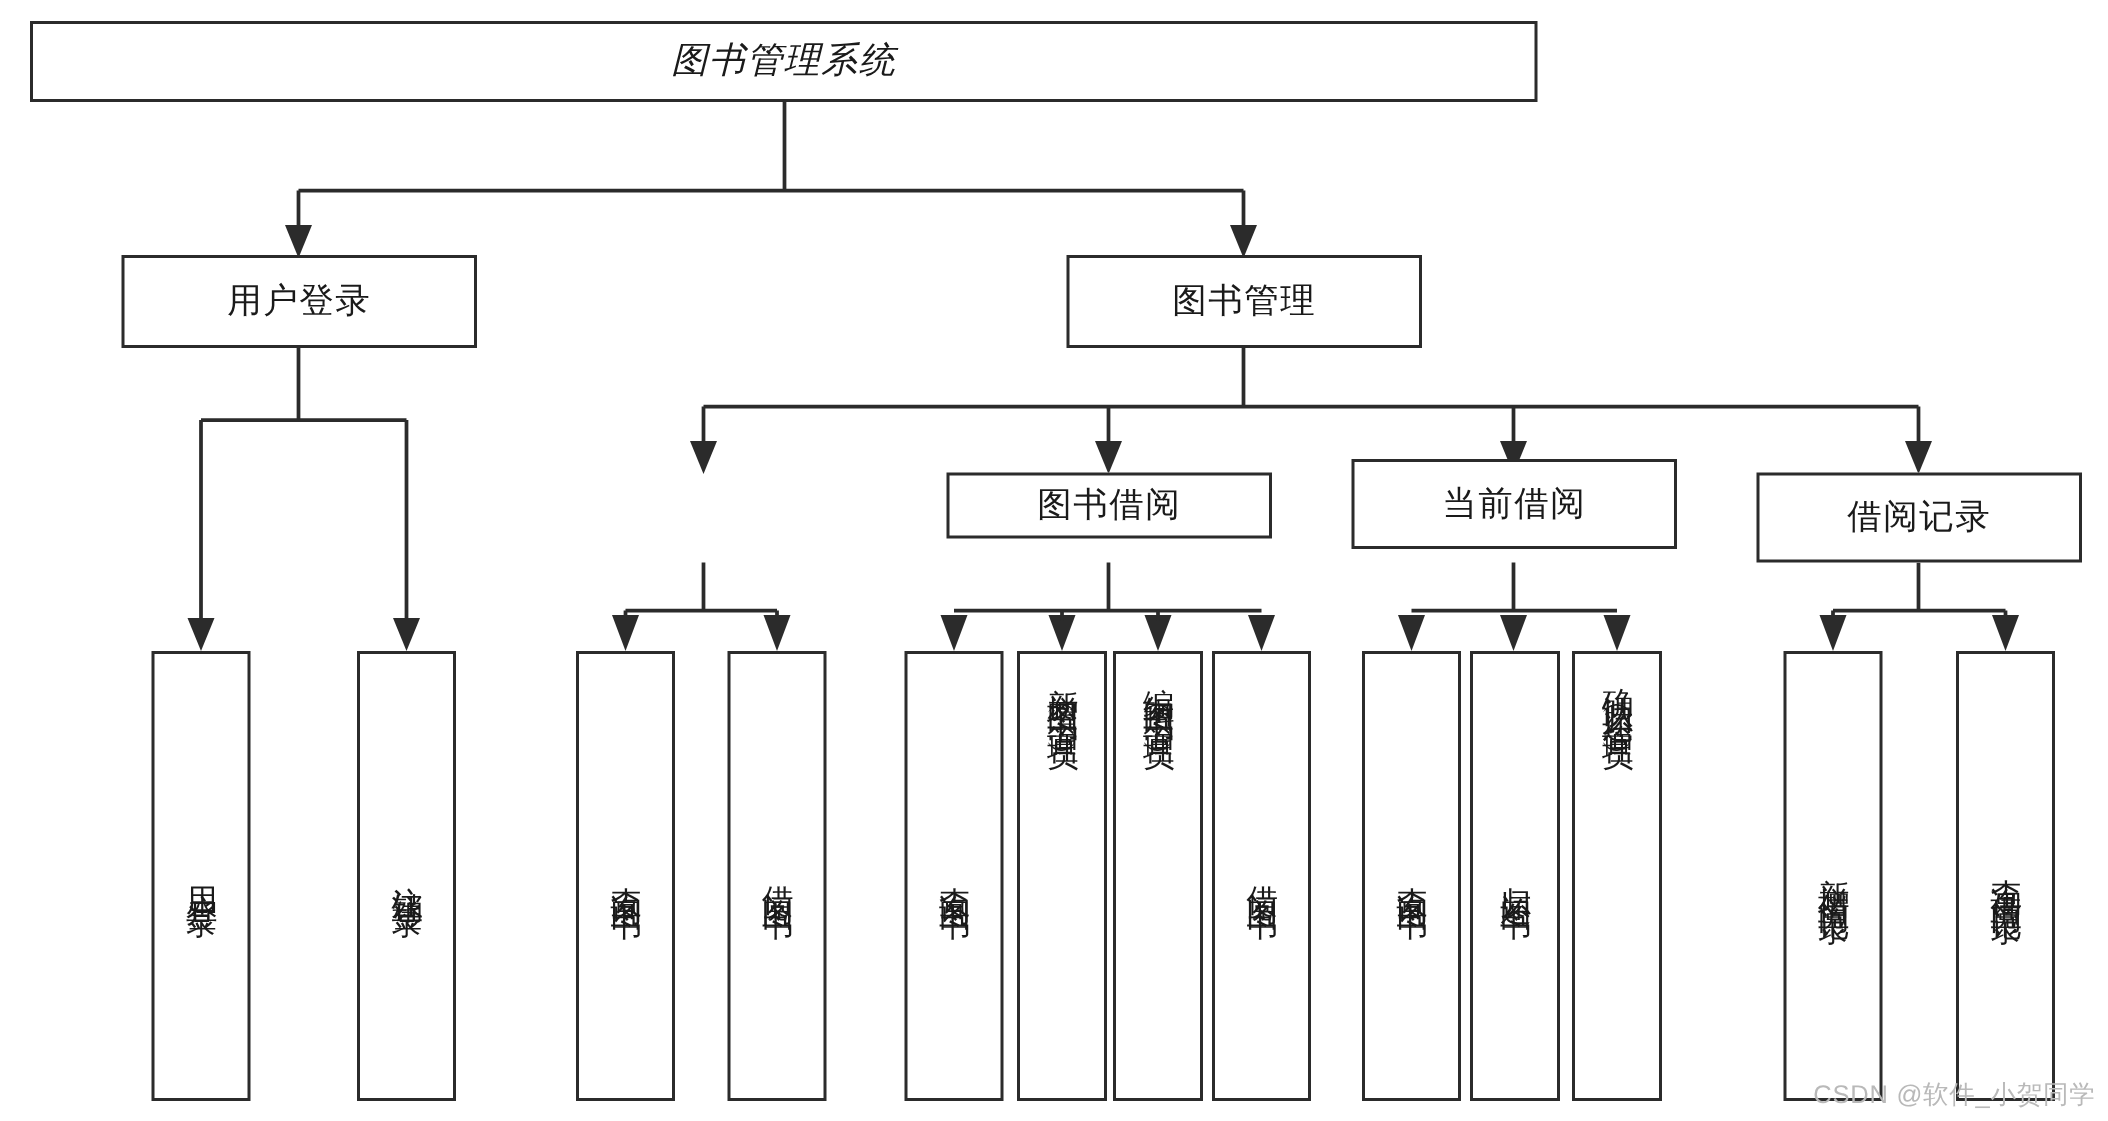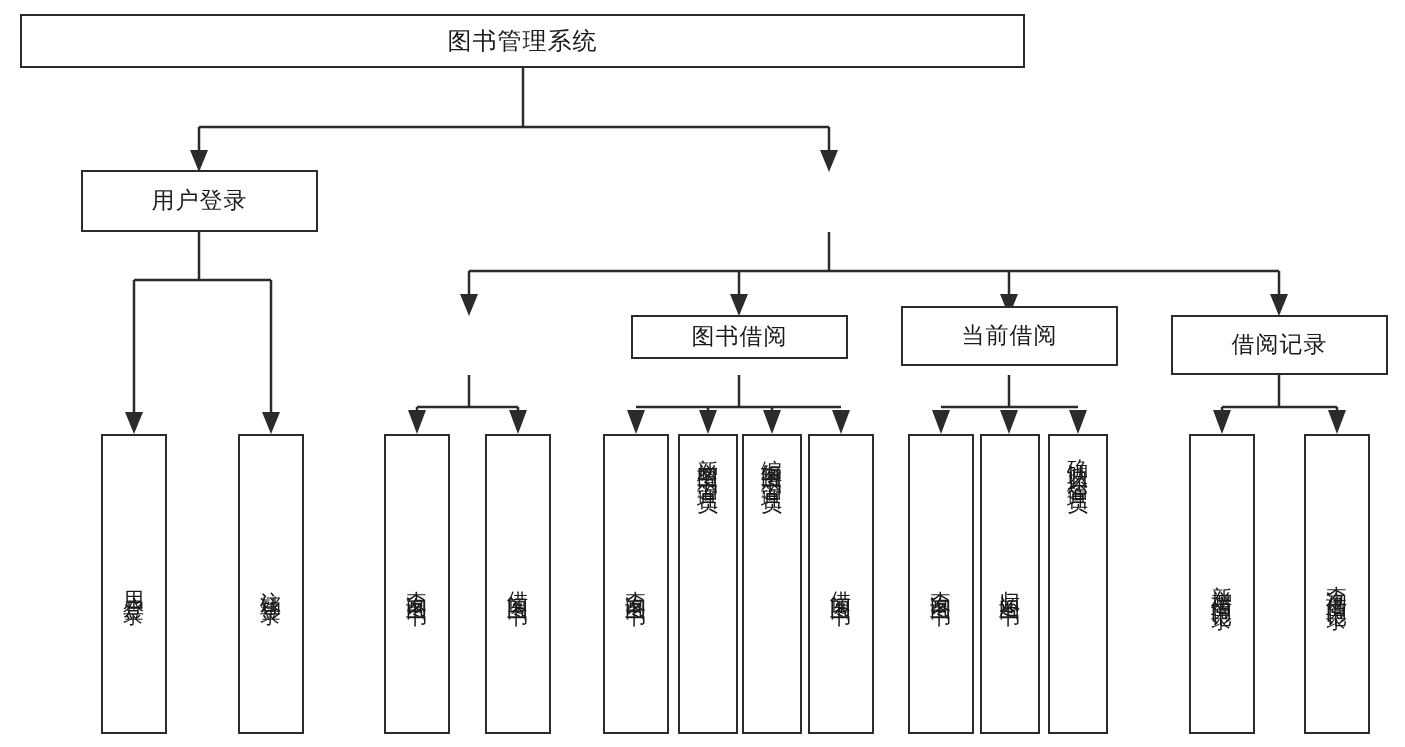--- a/index.html
+++ b/index.html
@@ -27,20 +27,21 @@
     justify-content: center;
     color: #1a1a1a;
   }
   .node.horiz {
     font-size: 23px;
     letter-spacing: 1px;
     line-height: 1.2;
   }
   .node.title {
     font-size: 24px;
+    font-style: italic;
   }
   .leaf {
     position: absolute;
     box-sizing: border-box;
     border: 2.5px solid #2b2b2b;
     background: #ffffff;
     display: flex;
     align-items: center;
     justify-content: center;
   }
@@ -147,20 +148,23 @@
     <polygon class="arrowhead" points="1328,410 1346,410 1337,434"></polygon>
   </svg>
 
   <div class="node horiz title" style="left:20px; top:14px; width:1005px; height:54px;">
     <span>图书管理系统</span>
   </div>
 
   <div class="node horiz" style="left:81px; top:170px; width:237px; height:62px;">
     <span>用户登录</span>
   </div>
+  <div class="node horiz" style="left:711px; top:170px; width:237px; height:62px;">
+    <span>图书管理</span>
+  </div>
 
   <div class="node horiz" style="left:631px; top:315px; width:217px; height:44px;">
     <span>图书借阅</span>
   </div>
   <div class="node horiz" style="left:901px; top:306px; width:217px; height:60px;">
     <span>当前借阅</span>
   </div>
   <div class="node horiz" style="left:1171px; top:315px; width:217px; height:60px;">
     <span>借阅记录</span>
   </div>
@@ -202,14 +206,15 @@
     <span class="vtext">确认归还（管理员）</span>
   </div>
 
   <div class="leaf" style="left:1189px; top:434px; width:66px; height:300px;">
     <span class="vtext">新增借阅记录</span>
   </div>
   <div class="leaf" style="left:1304px; top:434px; width:66px; height:300px;">
     <span class="vtext">查询借阅记录</span>
   </div>
 
+  <div id="watermark">CSDN @软件_小贺同学</div>
 
 </div>
 
 </body></html>

